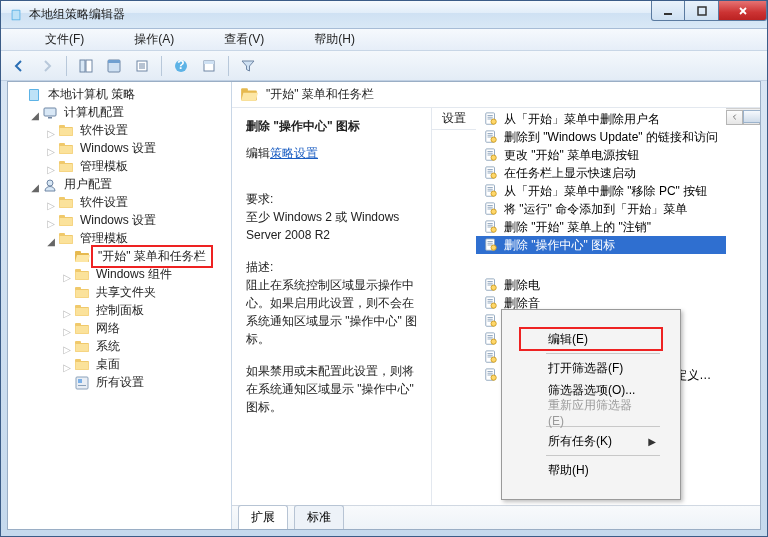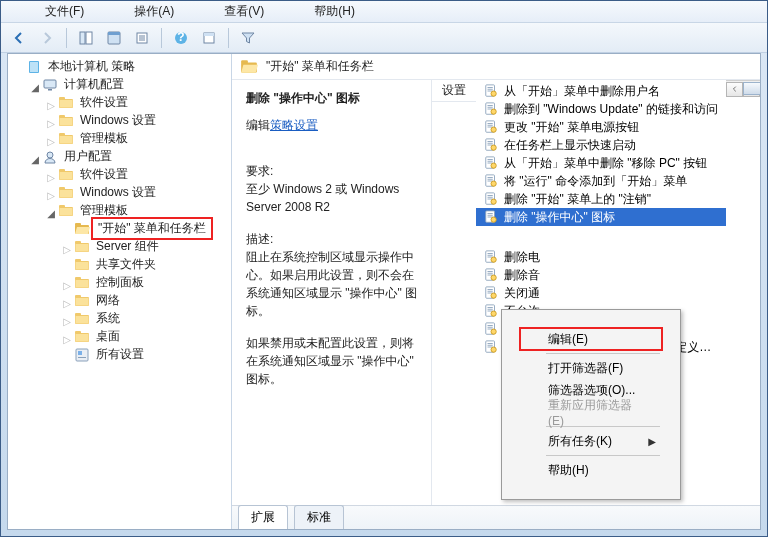--- a/index.html
+++ b/index.html
@@ -141,20 +141,46 @@
     </g>
     <g id="book">
       <rect x="3" y="2" width="10" height="12" rx="1" fill="#5db3e6"></rect>
       <rect x="4" y="3" width="8" height="10" fill="#bde2f7"></rect>
     </g>
   </defs>
 </svg>
 
 <div class="window">
 
+  <div class="titlebar">
+    <div class="title">
+      <svg viewBox="0 0 16 16">
+          <use href="#book"></use>
+        </svg>
+      <span>本地组策略编辑器</span>
+    </div>
+    <div class="winbtns">
+      <div class="winbtn min">
+          <svg viewBox="0 0 12 12">
+            <line x1="2" y1="9" x2="10" y2="9" stroke="#333" stroke-width="2"></line>
+          </svg>
+        </div>
+      <div class="winbtn max">
+          <svg viewBox="0 0 12 12">
+            <rect x="2" y="2" width="8" height="8" fill="none" stroke="#333" stroke-width="1.5"></rect>
+          </svg>
+        </div>
+      <div class="winbtn close">
+          <svg viewBox="0 0 12 12">
+            <line x1="3" y1="3" x2="9" y2="9" stroke="#fff" stroke-width="1.8"></line>
+            <line x1="9" y1="3" x2="3" y2="9" stroke="#fff" stroke-width="1.8"></line>
+          </svg>
+        </div>
+    </div>
+  </div>
 
   <div class="menubar">
     <div class="menuitem">文件(F)</div>
     <div class="menuitem">操作(A)</div>
     <div class="menuitem">查看(V)</div>
     <div class="menuitem">帮助(H)</div>
   </div>
 
   <div class="toolbar">
     <div class="tbtn">
@@ -303,21 +329,21 @@
             </span>
             <span class="label">"开始" 菜单和任务栏</span>
           </div>
         <div class="node ind3">
             <span class="exp" style="color:#bbb">▷</span>
             <span class="icon">
               <svg viewBox="0 0 16 16">
                 <use href="#folder"></use>
               </svg>
             </span>
-            <span class="label">Server 组件</span>
+            <span class="label">Windows 组件</span>
           </div>
         <div class="node ind3">
             <span class="exp"></span>
             <span class="icon">
               <svg viewBox="0 0 16 16">
                 <use href="#folder"></use>
               </svg>
             </span>
             <span class="label">共享文件夹</span>
           </div>

